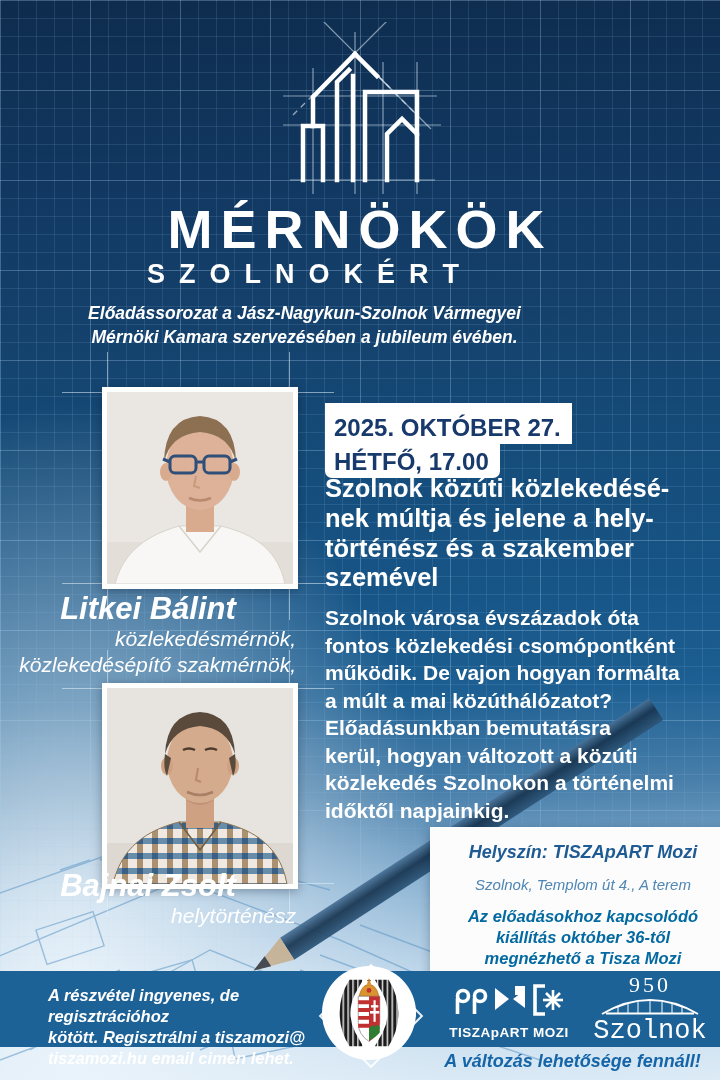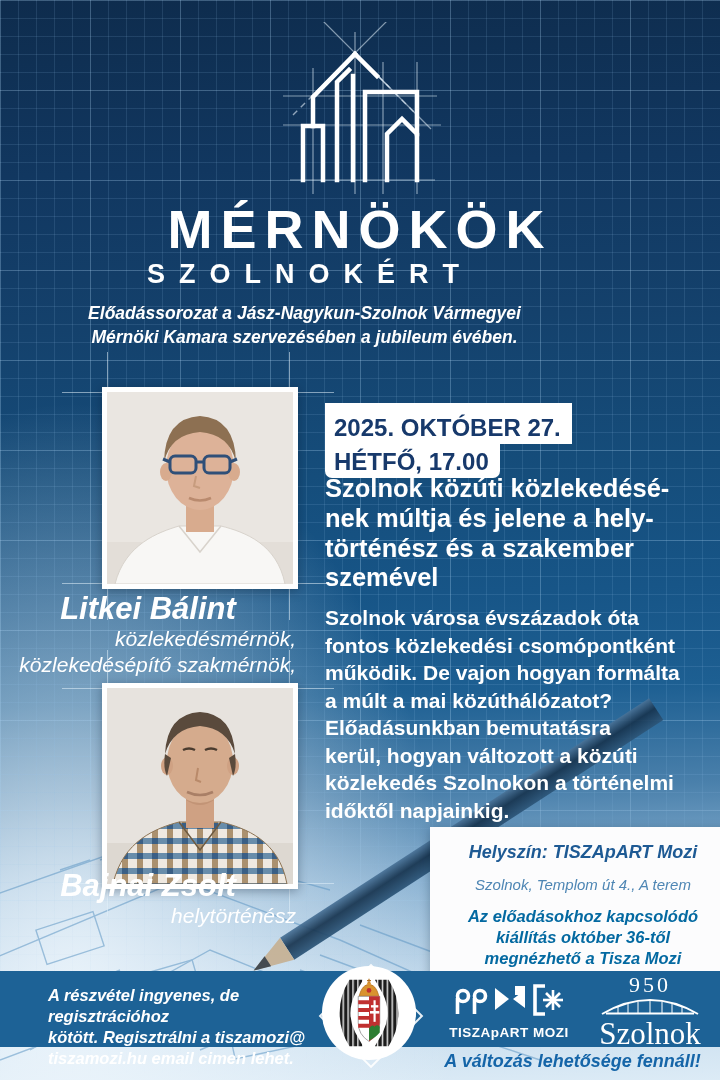--- a/index.html
+++ b/index.html
@@ -54,21 +54,21 @@
   .footer-band{position:absolute;left:0;top:971px;width:720px;height:76px;background:#1d6296;}
   .registration{position:absolute;left:22px;top:985px;width:310px;
     font-size:16.5px;font-style:italic;font-weight:700;line-height:1.28;color:#fff;margin-left:26px;}
   .emblem-diamond{position:absolute;left:334px;top:979px;width:70px;height:70px;
     border:2px solid rgba(255,255,255,.9);transform:rotate(45deg);}
   .emblem{position:absolute;left:320px;top:964px;}
   .tiszapart{position:absolute;left:448px;top:982px;width:122px;text-align:center;}
   .tiszapart .tp-label{margin-top:3px;font-size:13.5px;font-weight:700;letter-spacing:.5px;color:#fff;}
   .szolnok{position:absolute;left:592px;top:974px;width:116px;text-align:center;color:#fff;}
   .szolnok .num{font-family:"Liberation Serif",serif;font-size:22px;letter-spacing:3px;line-height:1;}
-  .szolnok .nm{font-family:Liberation Serif, serif;font-size:31px;line-height:1;margin-top:-2px;}
+  .szolnok .nm{font-family:Liberation Mono, monospace;font-size:27px;line-height:1;margin-top:-2px;}
   .tagline{position:absolute;left:430px;top:1051px;width:285px;text-align:center;
     font-size:18px;font-style:italic;font-weight:700;color:#1565a8;}
 </style>
 </head>
 <body>
 
 <div class="poster">
 
   <div class="bg-grid"></div>
 

